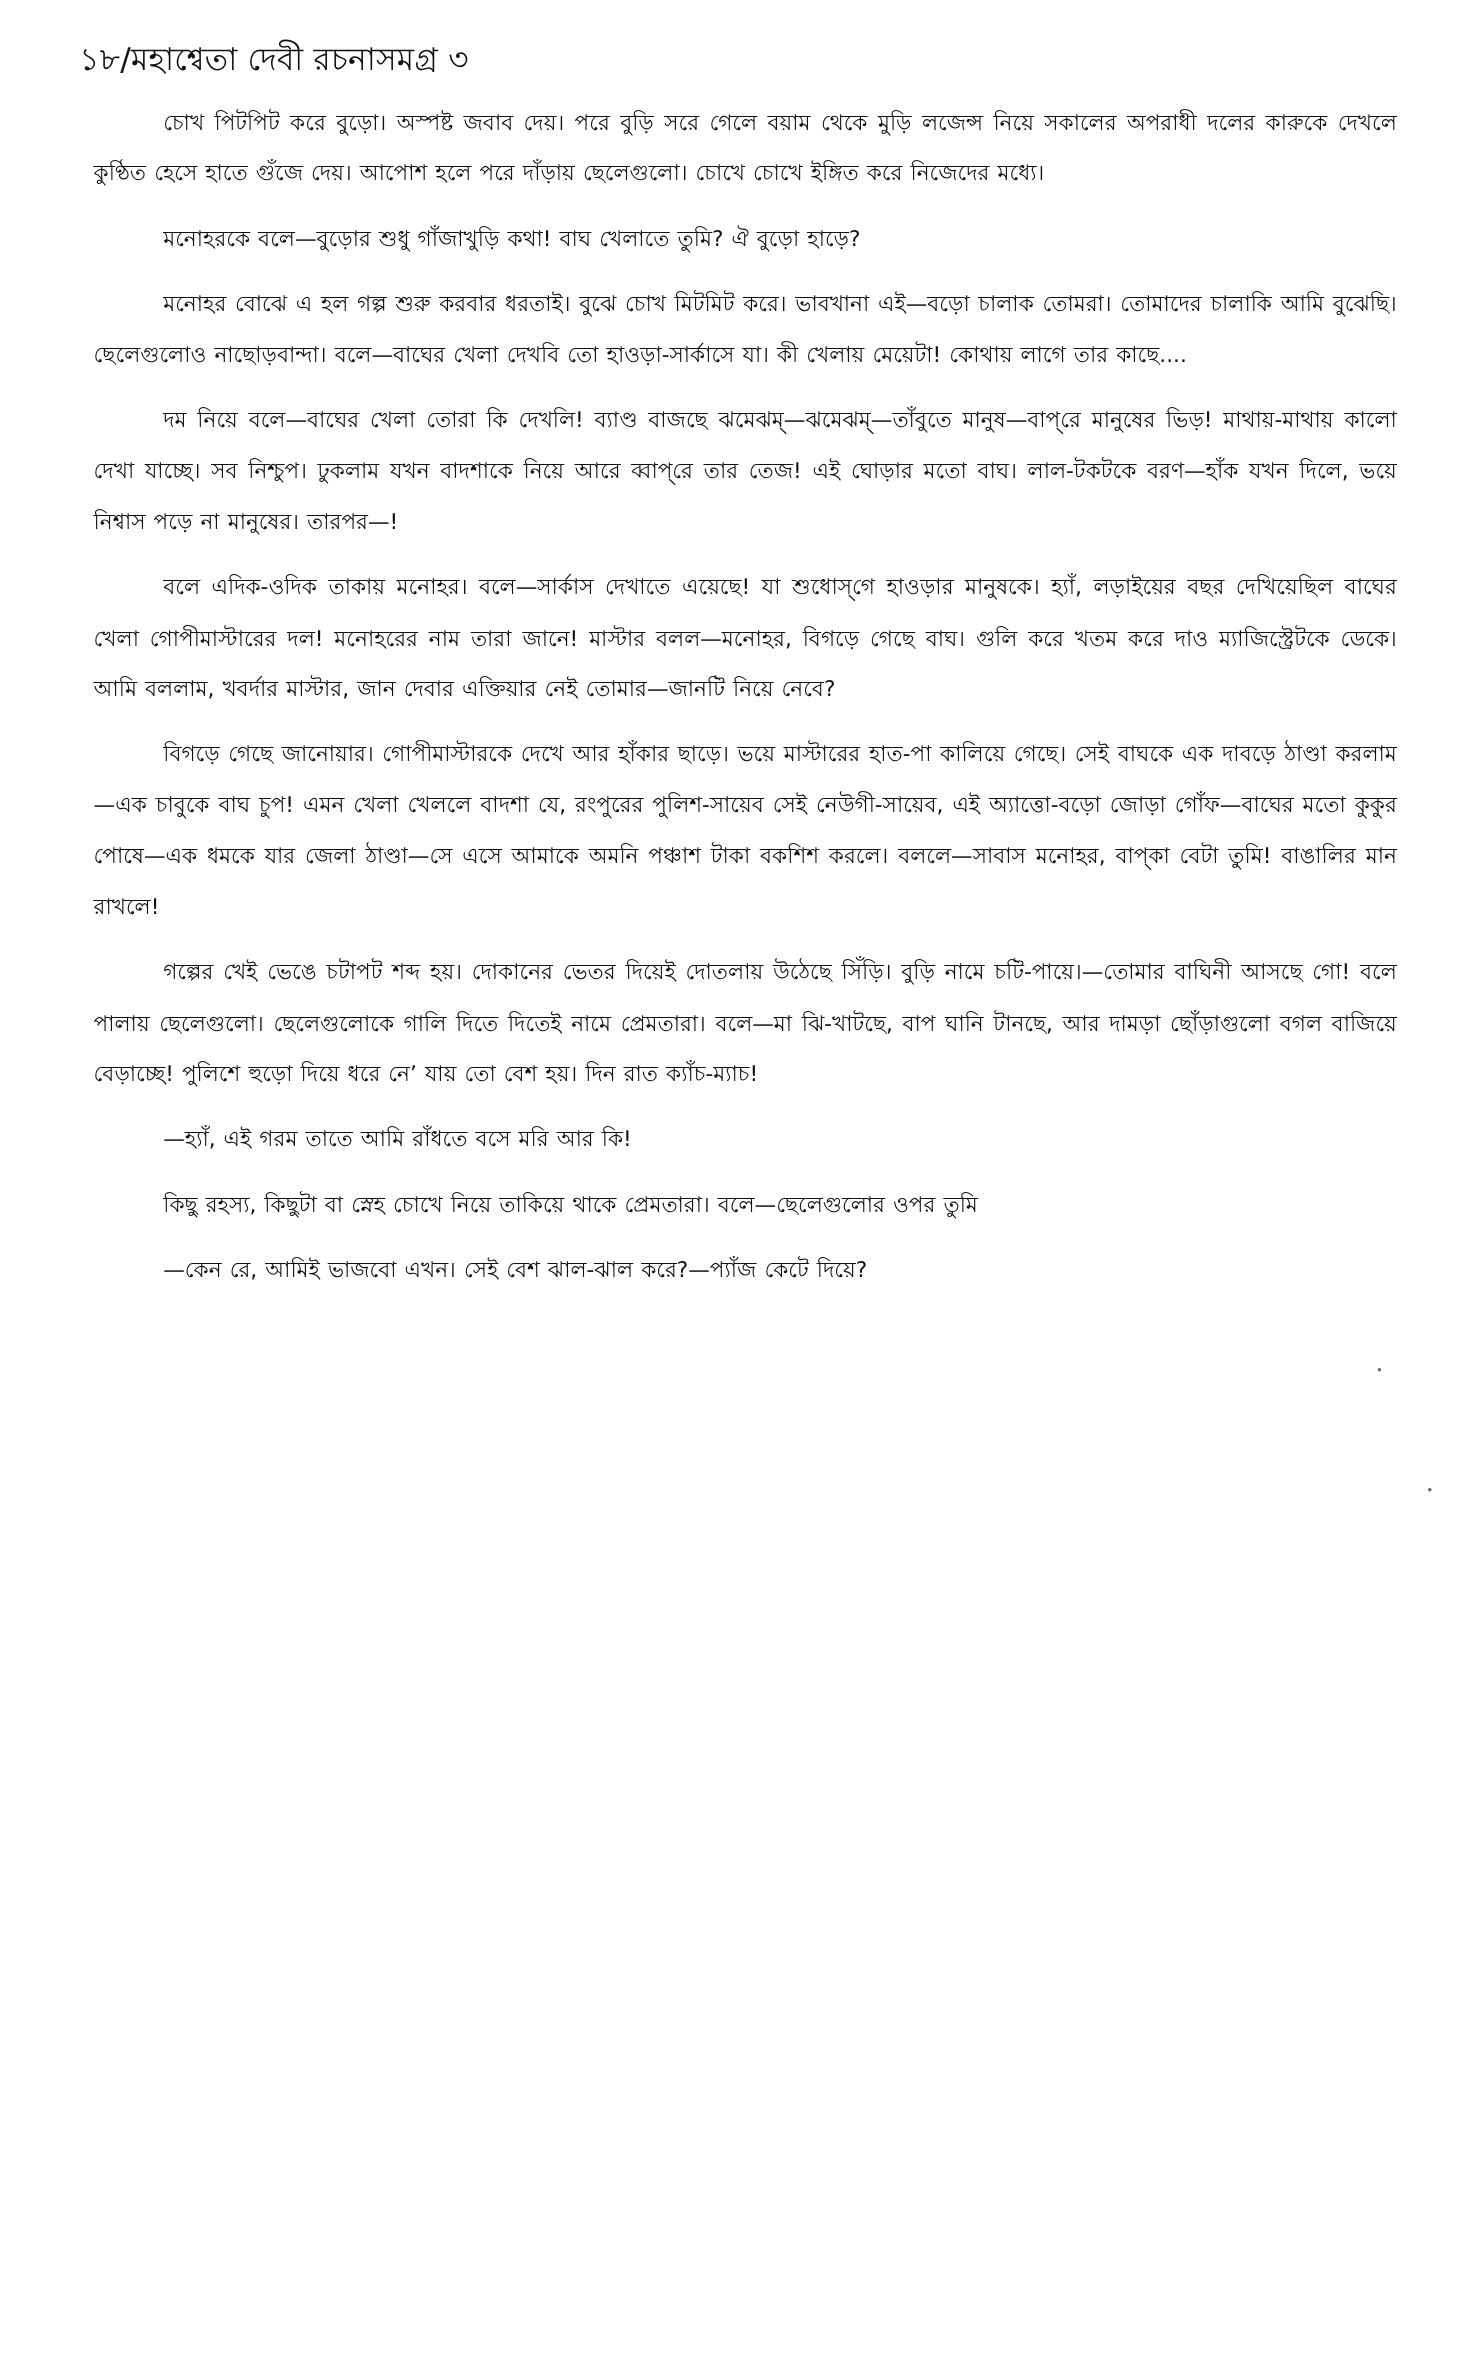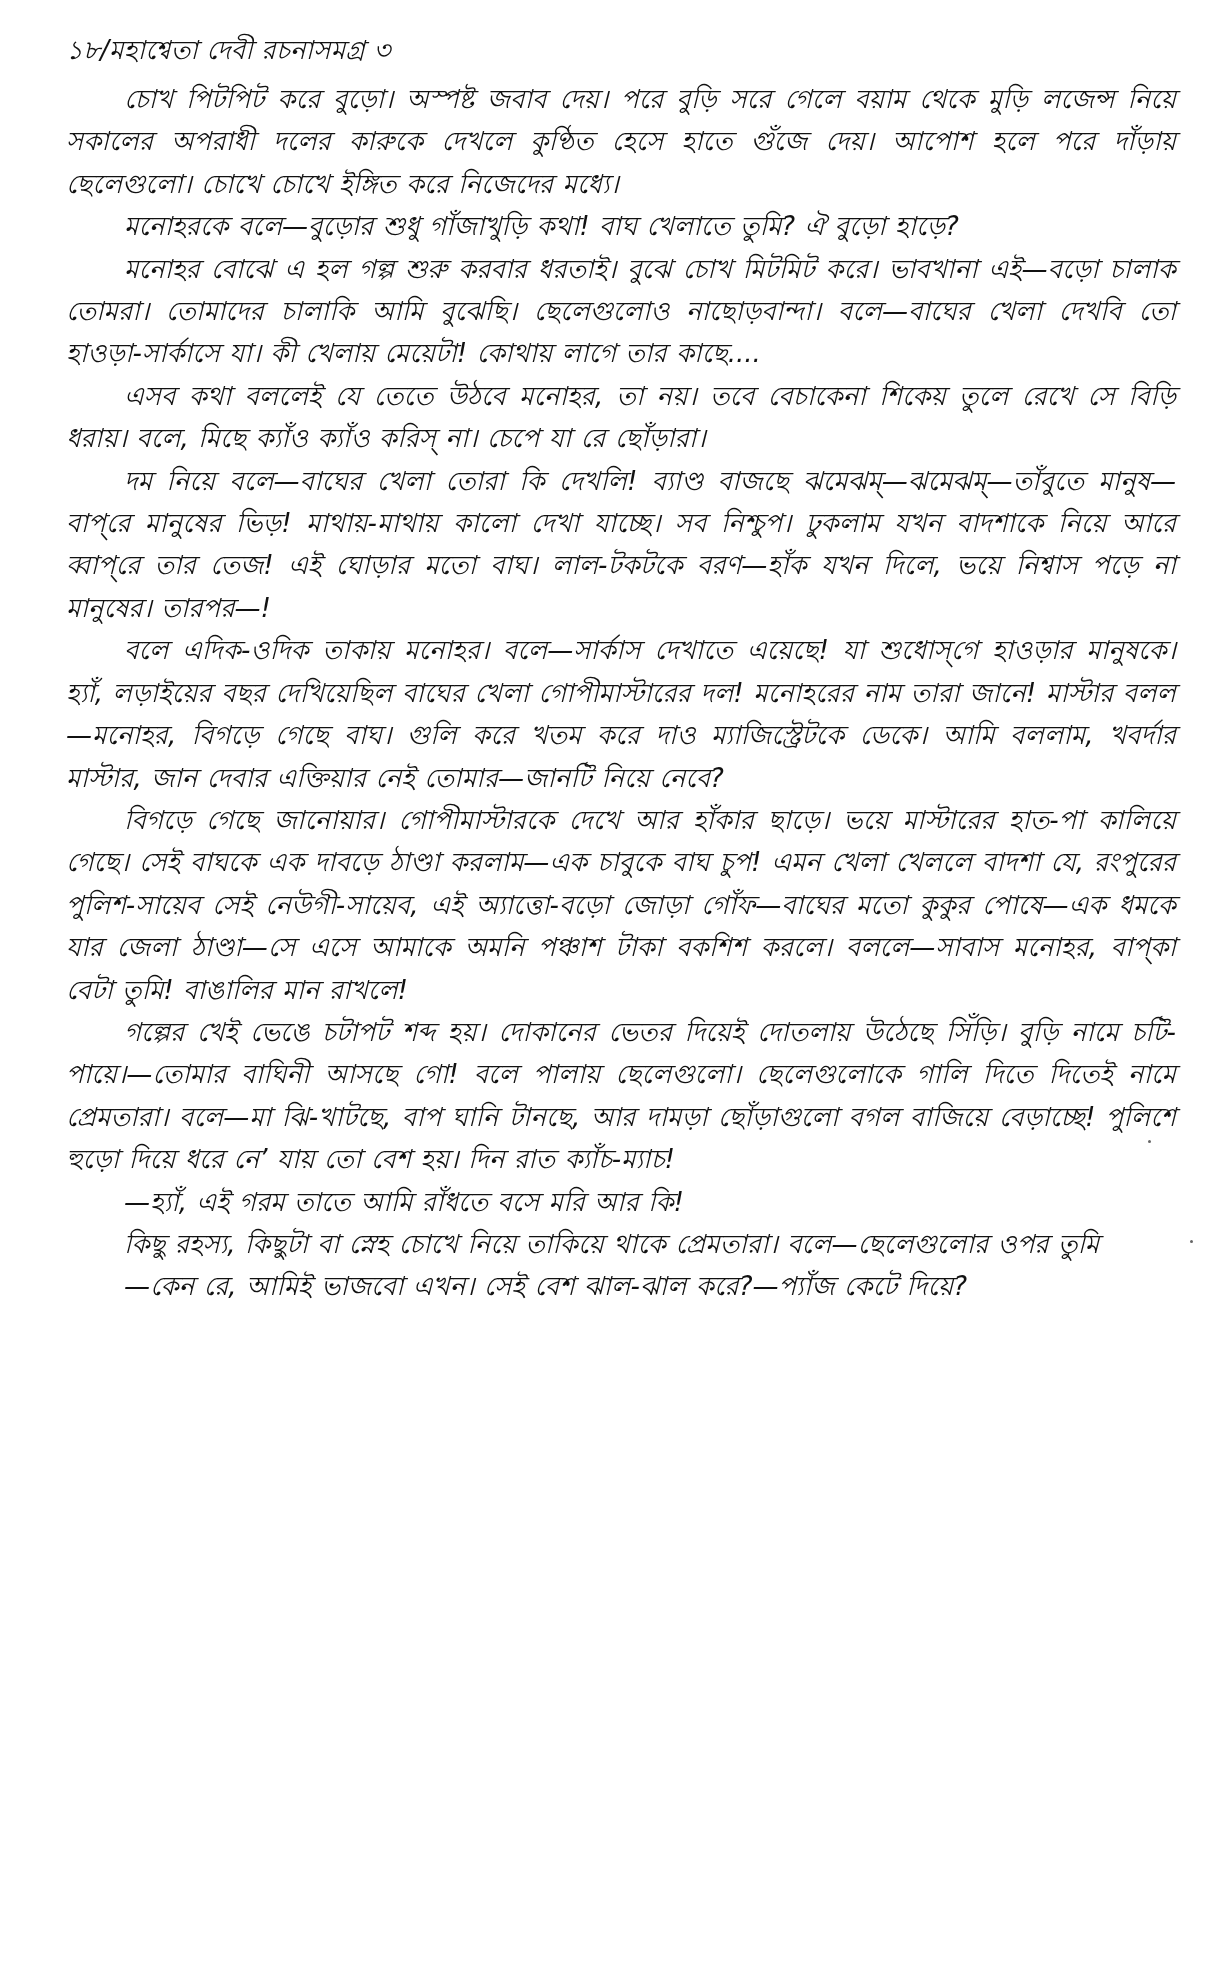--- a/index.html
+++ b/index.html
@@ -1,32 +1,31 @@
 <!DOCTYPE html>
 <html><head>
 <meta charset="utf-8">
 <style>
   html, body { margin: 0; padding: 0; background: #ffffff; }
   body { width: 1214px; height: 1968px; overflow: hidden; position: relative;
          font-family: "DejaVu Sans", "Liberation Sans", sans-serif; color: #111111; }
-  .page { position: absolute; left: 66px; top: 30px; width: 1110px; font-style: italic; }
+  .page { position: absolute; left: 66px; top: 30px; width: 1110px; }
   .running-head { font-size: 26px; line-height: 40px; margin-bottom: 8px; letter-spacing: 0.2px; }
-  .para { font-size: 26px; line-height: 42.4px; text-align: justify; margin: 0; text-indent: 58px; word-spacing: 1px; }
+  .para { font-size: 18px; line-height: 42.4px; text-align: justify; margin: 12px; text-indent: 58px; word-spacing: 1px; }
   .speck { position: absolute; width: 3px; height: 3px; background: #666; border-radius: 50%; }
 </style>
 </head>
 <body>
 
 <div class="page">
   <div class="running-head">১৮/মহাশ্বেতা দেবী রচনাসমগ্র ৩</div>
 
   <p class="para">চোখ পিটপিট করে বুড়ো। অস্পষ্ট জবাব দেয়। পরে বুড়ি সরে গেলে বয়াম থেকে মুড়ি লজেন্স নিয়ে সকালের অপরাধী দলের কারুকে দেখলে কুণ্ঠিত হেসে হাতে গুঁজে দেয়। আপোশ হলে পরে দাঁড়ায় ছেলেগুলো। চোখে চোখে ইঙ্গিত করে নিজেদের মধ্যে।</p>
   <p class="para">মনোহরকে বলে—বুড়োর শুধু গাঁজাখুড়ি কথা! বাঘ খেলাতে তুমি? ঐ বুড়ো হাড়ে?</p>
   <p class="para">মনোহর বোঝে এ হল গল্প শুরু করবার ধরতাই। বুঝে চোখ মিটমিট করে। ভাবখানা এই—বড়ো চালাক তোমরা। তোমাদের চালাকি আমি বুঝেছি। ছেলেগুলোও নাছোড়বান্দা। বলে—বাঘের খেলা দেখবি তো হাওড়া-সার্কাসে যা। কী খেলায় মেয়েটা! কোথায় লাগে তার কাছে....</p>
-  <p class="para">এসব কথা বললেই যে তেতে উঠবে মনোহর, তা নয়। তবে বেচাকেনা শিকেয় তুলে রেখে সে বিড়ি ধরায়। বলে, মিছে ক্যাঁও ক্যাঁও করিস্ না। চেপে যা রে ছোঁড়ারা।</p>
   <p class="para">দম নিয়ে বলে—বাঘের খেলা তোরা কি দেখলি! ব্যাণ্ড বাজছে ঝমেঝম্—ঝমেঝম্—তাঁবুতে মানুষ—বাপ্‌রে মানুষের ভিড়! মাথায়-মাথায় কালো দেখা যাচ্ছে। সব নিশ্চুপ। ঢুকলাম যখন বাদশাকে নিয়ে আরে ব্বাপ্‌রে তার তেজ! এই ঘোড়ার মতো বাঘ। লাল-টকটকে বরণ—হাঁক যখন দিলে, ভয়ে নিশ্বাস পড়ে না মানুষের। তারপর—!</p>
   <p class="para">বলে এদিক-ওদিক তাকায় মনোহর। বলে—সার্কাস দেখাতে এয়েছে! যা শুধোস্‌গে হাওড়ার মানুষকে। হ্যাঁ, লড়াইয়ের বছর দেখিয়েছিল বাঘের খেলা গোপীমাস্টারের দল! মনোহরের নাম তারা জানে! মাস্টার বলল—মনোহর, বিগড়ে গেছে বাঘ। গুলি করে খতম করে দাও ম্যাজিস্ট্রেটকে ডেকে। আমি বললাম, খবর্দার মাস্টার, জান দেবার এক্তিয়ার নেই তোমার—জানটি নিয়ে নেবে?</p>
   <p class="para">বিগড়ে গেছে জানোয়ার। গোপীমাস্টারকে দেখে আর হাঁকার ছাড়ে। ভয়ে মাস্টারের হাত-পা কালিয়ে গেছে। সেই বাঘকে এক দাবড়ে ঠাণ্ডা করলাম—এক চাবুকে বাঘ চুপ! এমন খেলা খেললে বাদশা যে, রংপুরের পুলিশ-সায়েব সেই নেউগী-সায়েব, এই অ্যাত্তো-বড়ো জোড়া গোঁফ—বাঘের মতো কুকুর পোষে—এক ধমকে যার জেলা ঠাণ্ডা—সে এসে আমাকে অমনি পঞ্চাশ টাকা বকশিশ করলে। বললে—সাবাস মনোহর, বাপ্‌কা বেটা তুমি! বাঙালির মান রাখলে!</p>
   <p class="para">গল্পের খেই ভেঙে চটাপট শব্দ হয়। দোকানের ভেতর দিয়েই দোতলায় উঠেছে সিঁড়ি। বুড়ি নামে চটি-পায়ে।—তোমার বাঘিনী আসছে গো! বলে পালায় ছেলেগুলো। ছেলেগুলোকে গালি দিতে দিতেই নামে প্রেমতারা। বলে—মা ঝি-খাটছে, বাপ ঘানি টানছে, আর দামড়া ছোঁড়াগুলো বগল বাজিয়ে বেড়াচ্ছে! পুলিশে হুড়ো দিয়ে ধরে নে’ যায় তো বেশ হয়। দিন রাত ক্যাঁচ-ম্যাচ!</p>
   <p class="para">—হ্যাঁ, এই গরম তাতে আমি রাঁধতে বসে মরি আর কি!</p>
   <p class="para">কিছু রহস্য, কিছুটা বা স্নেহ চোখে নিয়ে তাকিয়ে থাকে প্রেমতারা। বলে—ছেলেগুলোর ওপর তুমি</p>
   <p class="para">—কেন রে, আমিই ভাজবো এখন। সেই বেশ ঝাল-ঝাল করে?—প্যাঁজ কেটে দিয়ে?</p>
 </div>
 
 <span class="speck" style="left:1148px;top:1140px;"></span>

